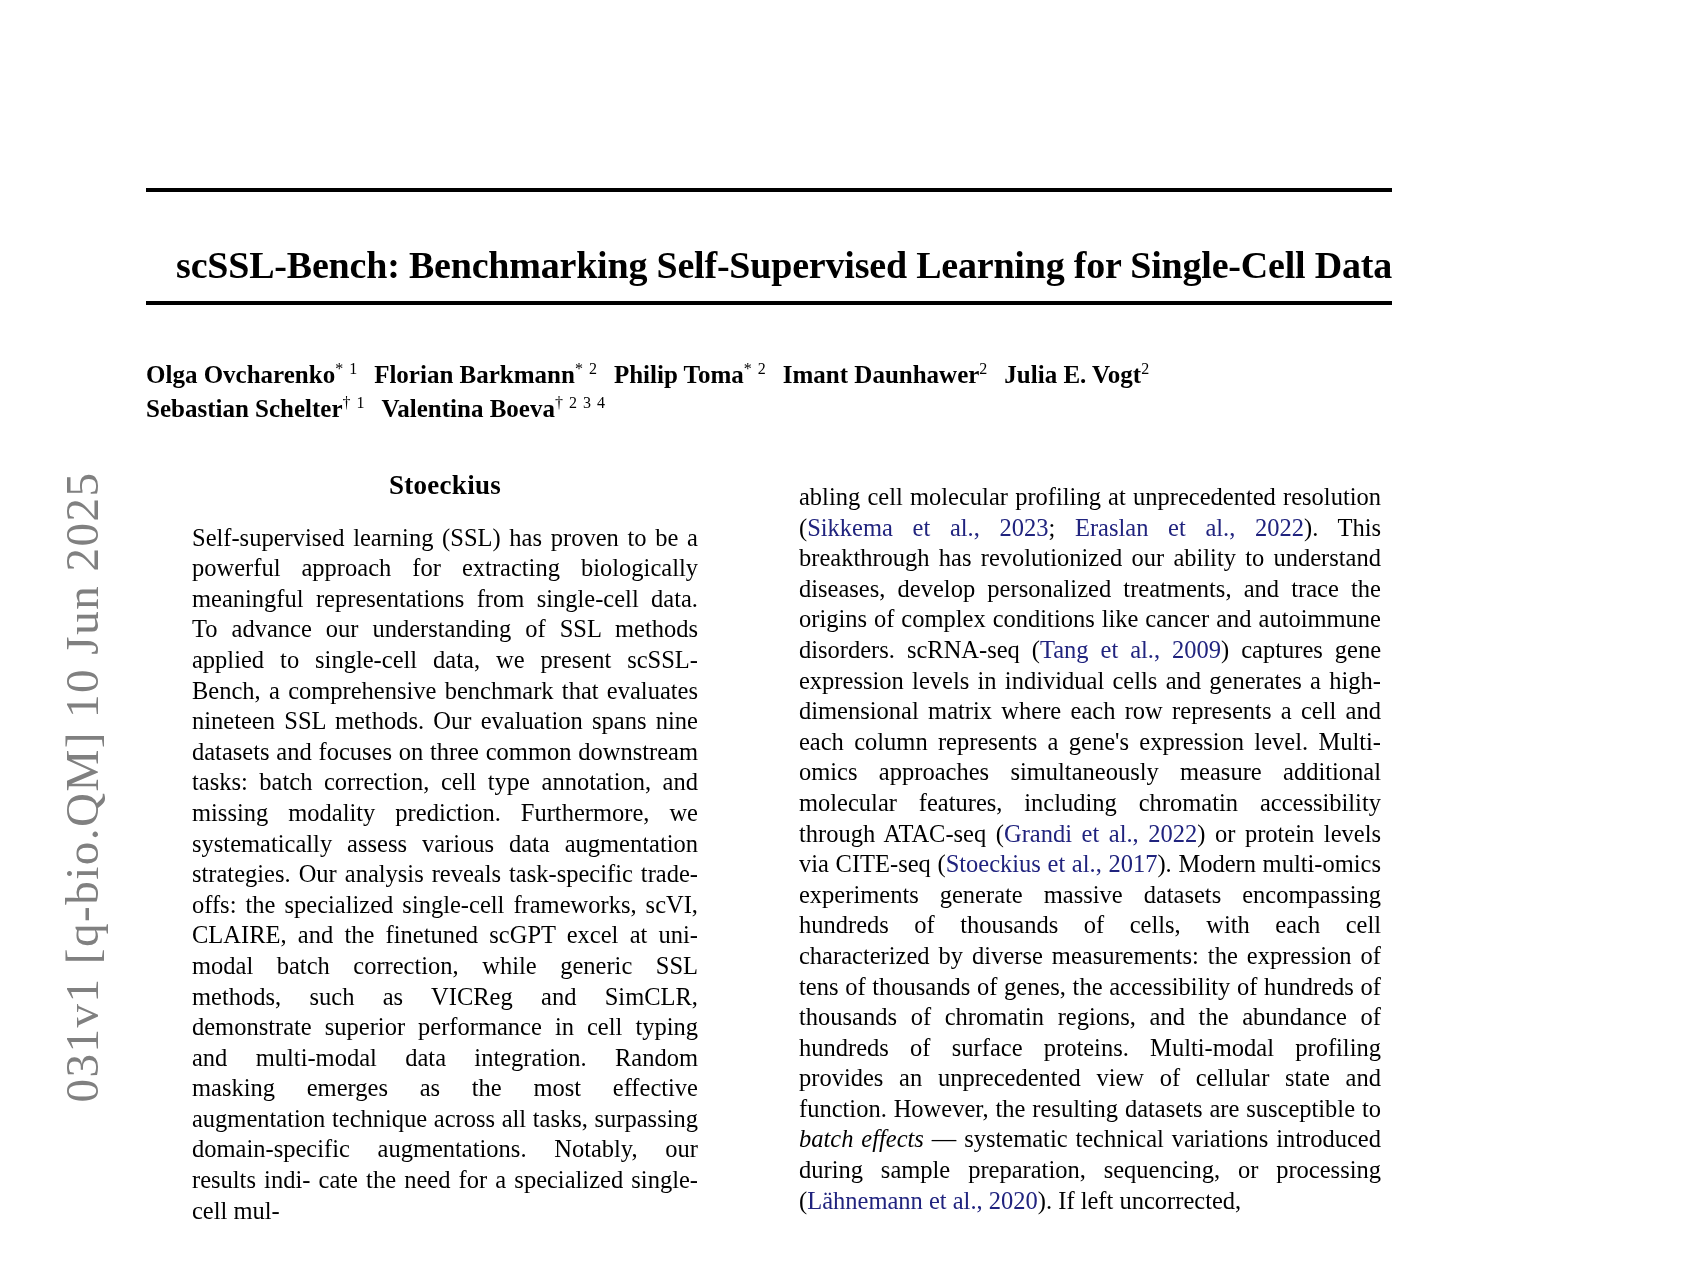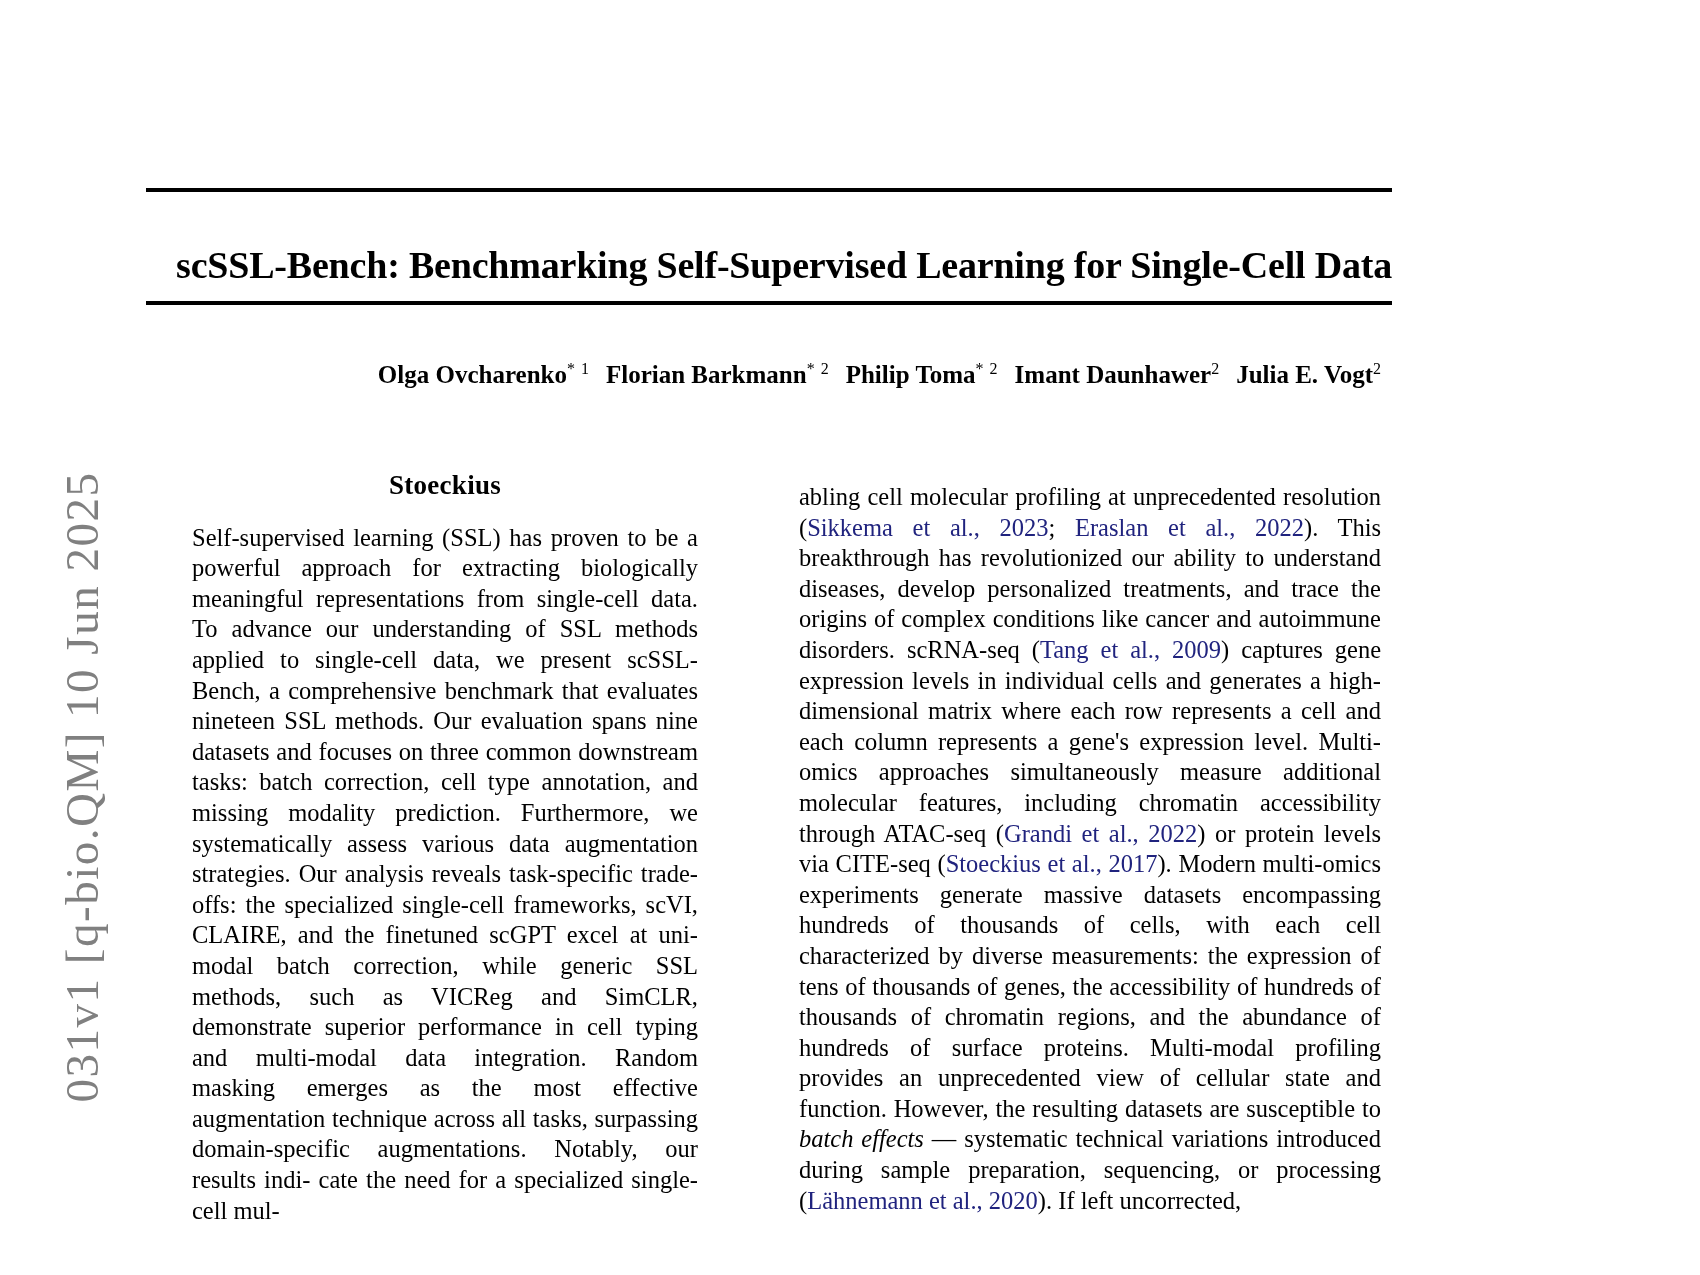--- a/index.html
+++ b/index.html
@@ -52,24 +52,24 @@
     text-align: right;
     font-size: 38px;
     font-weight: bold;
     line-height: 1.2;
     letter-spacing: -0.2px;
   }
 
   
   .authors {
     position: absolute;
-    left: 136px;
+    left: 146px;
     top: 358px;
     width: 1246px;
-    text-align: right;
+    text-align: left;
     font-size: 25px;
     font-weight: bold;
     line-height: 1.32;
   }
   .authors .author { white-space: nowrap; }
   .authors .sep { display: inline-block; width: 16px; }
   .mark {
     font-size: 16px;
     font-weight: normal;
     vertical-align: super;
@@ -114,20 +114,21 @@
   <div class="arxiv-stamp">031v1  [q-bio.QM]  10 Jun 2025</div>
 
   <div class="rule rule-top"></div>
 
   <h1 class="paper-title">scSSL-Bench: Benchmarking Self-Supervised Learning for Single-Cell Data</h1>
 
   <div class="rule rule-bottom"></div>
 
   <div class="authors">
     <div id="author-line-1"><span class="author">Olga Ovcharenko<span class="mark">* 1</span></span><span class="sep"></span><span class="author">Florian Barkmann<span class="mark">* 2</span></span><span class="sep"></span><span class="author">Philip Toma<span class="mark">* 2</span></span><span class="sep"></span><span class="author">Imant Daunhawer<span class="mark">2</span></span><span class="sep"></span><span class="author">Julia E. Vogt<span class="mark">2</span></span></div>
+    <div id="author-line-2"><span class="author">Sebastian Schelter<span class="mark">† 1</span></span><span class="sep"></span><span class="author">Valentina Boeva<span class="mark">† 2 3 4</span></span></div>
   </div>
 
   <div class="col col-left">
     <div class="abstract-head">Stoeckius</div>
     <p class="abstract-body">Self-supervised learning (SSL) has proven to be a powerful approach for extracting biologically meaningful representations from single-cell data. To advance our understanding of SSL methods applied to single-cell data, we present scSSL-Bench, a comprehensive benchmark that evaluates nineteen SSL methods. Our evaluation spans nine datasets and focuses on three common downstream tasks: batch correction, cell type annotation, and missing modality prediction. Furthermore, we systematically assess various data augmentation strategies. Our analysis reveals task-specific trade-offs: the specialized single-cell frameworks, scVI, CLAIRE, and the finetuned scGPT excel at uni-modal batch correction, while generic SSL methods, such as VICReg and SimCLR, demonstrate superior performance in cell typing and multi-modal data integration. Random masking emerges as the most effective augmentation technique across all tasks, surpassing domain-specific augmentations. Notably, our results indi- cate the need for a specialized single-cell mul-</p>
   </div>
 
   <div class="col col-right">
     <p class="intro-body" id="intro-body">abling cell molecular profiling at unprecedented resolution (<span class="cite">Sikkema et al., 2023</span>; <span class="cite">Eraslan et al., 2022</span>). This breakthrough has revolutionized our ability to understand diseases, develop personalized treatments, and trace the origins of complex conditions like cancer and autoimmune disorders.  scRNA-seq (<span class="cite">Tang et al., 2009</span>) captures gene expression levels in individual cells and generates a high-dimensional matrix where each row represents a cell and each column represents a gene's expression level. Multi-omics approaches simultaneously measure additional molecular features, including chromatin accessibility through ATAC-seq (<span class="cite">Grandi et al., 2022</span>) or protein levels via CITE-seq (<span class="cite">Stoeckius et al., 2017</span>).  Modern multi-omics experiments generate massive datasets encompassing hundreds of thousands of cells, with each cell characterized by diverse measurements: the expression of tens of thousands of genes, the accessibility of hundreds of thousands of chromatin regions, and the abundance of hundreds of surface proteins. Multi-modal profiling provides an unprecedented view of cellular state and function. However, the resulting datasets are susceptible to <span class="ital">batch effects</span> — systematic technical variations introduced during sample preparation, sequencing, or processing (<span class="cite">Lähnemann et al., 2020</span>). If left uncorrected,</p>
   </div>

